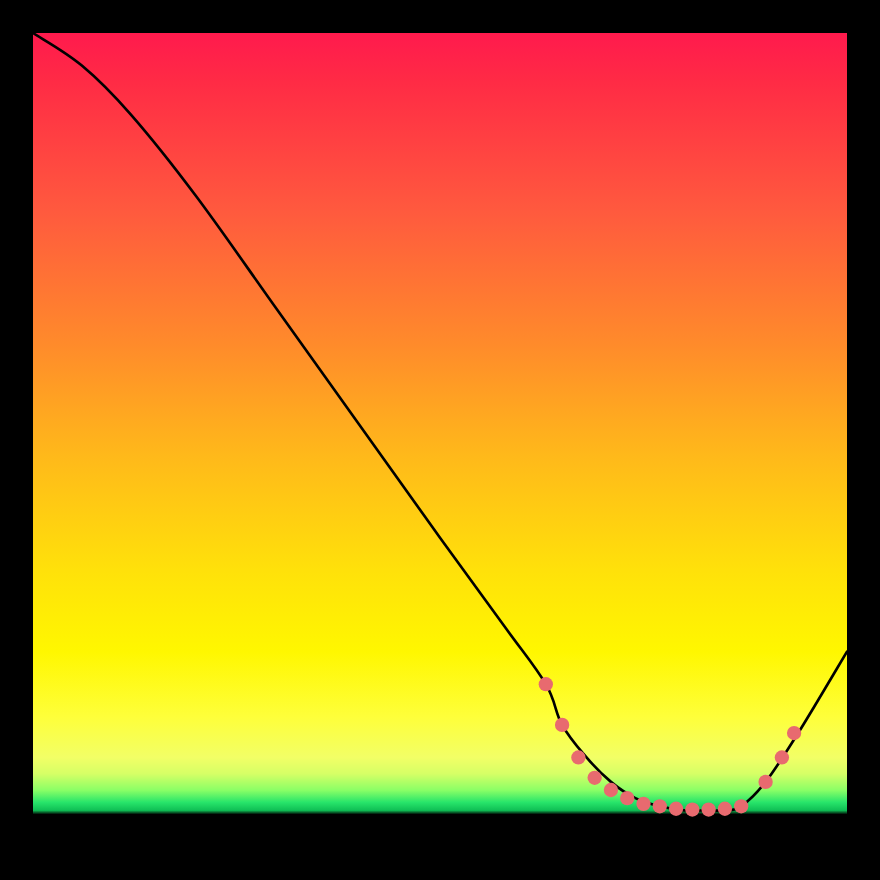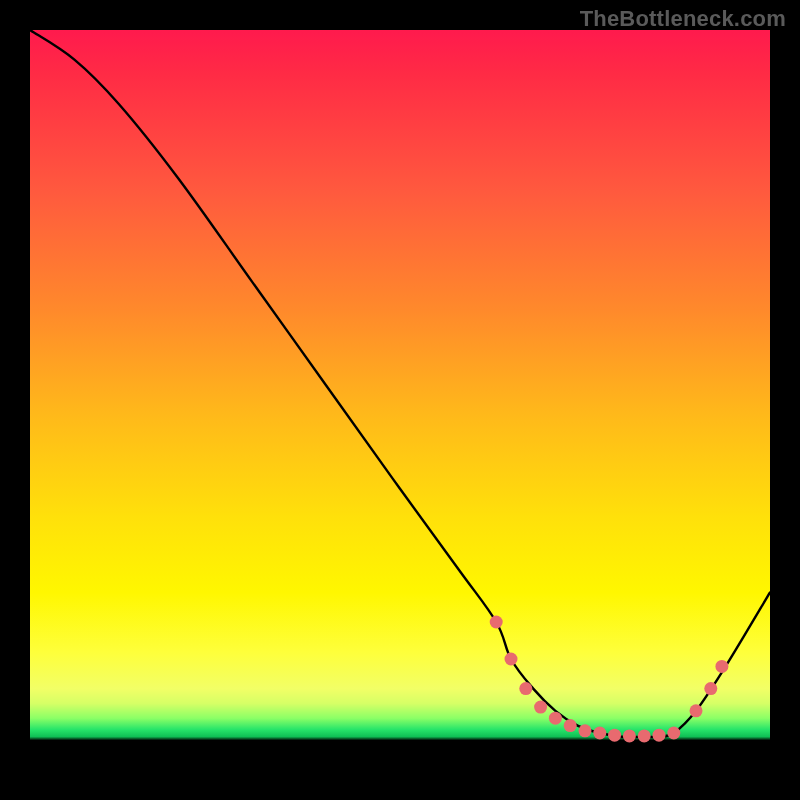--- a/index.html
+++ b/index.html
@@ -59,21 +59,20 @@
     top: 30px;
     width: 740px;
     height: 740px;
     z-index: 3;
   }
 </style>
 </head>
 <body>
 
 <div class="outer">
-  <div class="watermark">TheBottleneck.com</div>
 
   <div class="panel"></div>
 
   <svg class="plot" viewBox="0 0 740 740" preserveAspectRatio="none">
     <path id="curve-path" fill="none" stroke="#000000" stroke-width="2.4" stroke-linejoin="round" stroke-linecap="round" d="M 0.00 0.00 C 7.99 5.33, 28.42 16.28, 44.40 29.60 C 60.38 42.92, 70.15 52.69, 88.80 74.00 C 107.45 95.31, 124.02 116.03, 148.00 148.00 C 171.98 179.97, 195.36 214.30, 222.00 251.60 C 248.64 288.90, 269.36 317.90, 296.00 355.20 C 322.64 392.50, 346.02 425.50, 370.00 458.80 C 393.98 492.10, 411.88 516.22, 429.20 540.20 C 446.52 564.18, 456.88 576.02, 466.20 592.00 C 475.52 607.98, 474.34 617.01, 481.00 629.00 C 487.66 640.99, 495.21 649.28, 503.20 658.60 C 511.19 667.92, 517.41 674.14, 525.40 680.80 C 533.39 687.46, 539.61 691.60, 547.60 695.60 C 555.59 699.60, 561.81 701.00, 569.80 703.00 C 577.79 705.00, 584.01 706.03, 592.00 706.70 C 599.99 707.37, 607.54 706.70, 614.20 706.70 C 620.86 706.70, 623.67 707.37, 629.00 706.70 C 634.33 706.03, 637.14 707.66, 643.80 703.00 C 650.46 698.34, 656.68 692.79, 666.00 680.80 C 675.32 668.81, 682.28 657.71, 695.60 636.40 C 708.92 615.09, 732.01 575.72, 740.00 562.40"></path>
     <g id="marker-layer">
         <circle cx="466.20" cy="592.00" r="6.5" fill="#e86a6f"></circle>
         <circle cx="481.00" cy="629.00" r="6.5" fill="#e86a6f"></circle>
         <circle cx="495.80" cy="658.60" r="6.5" fill="#e86a6f"></circle>
         <circle cx="510.60" cy="677.10" r="6.5" fill="#e86a6f"></circle>

